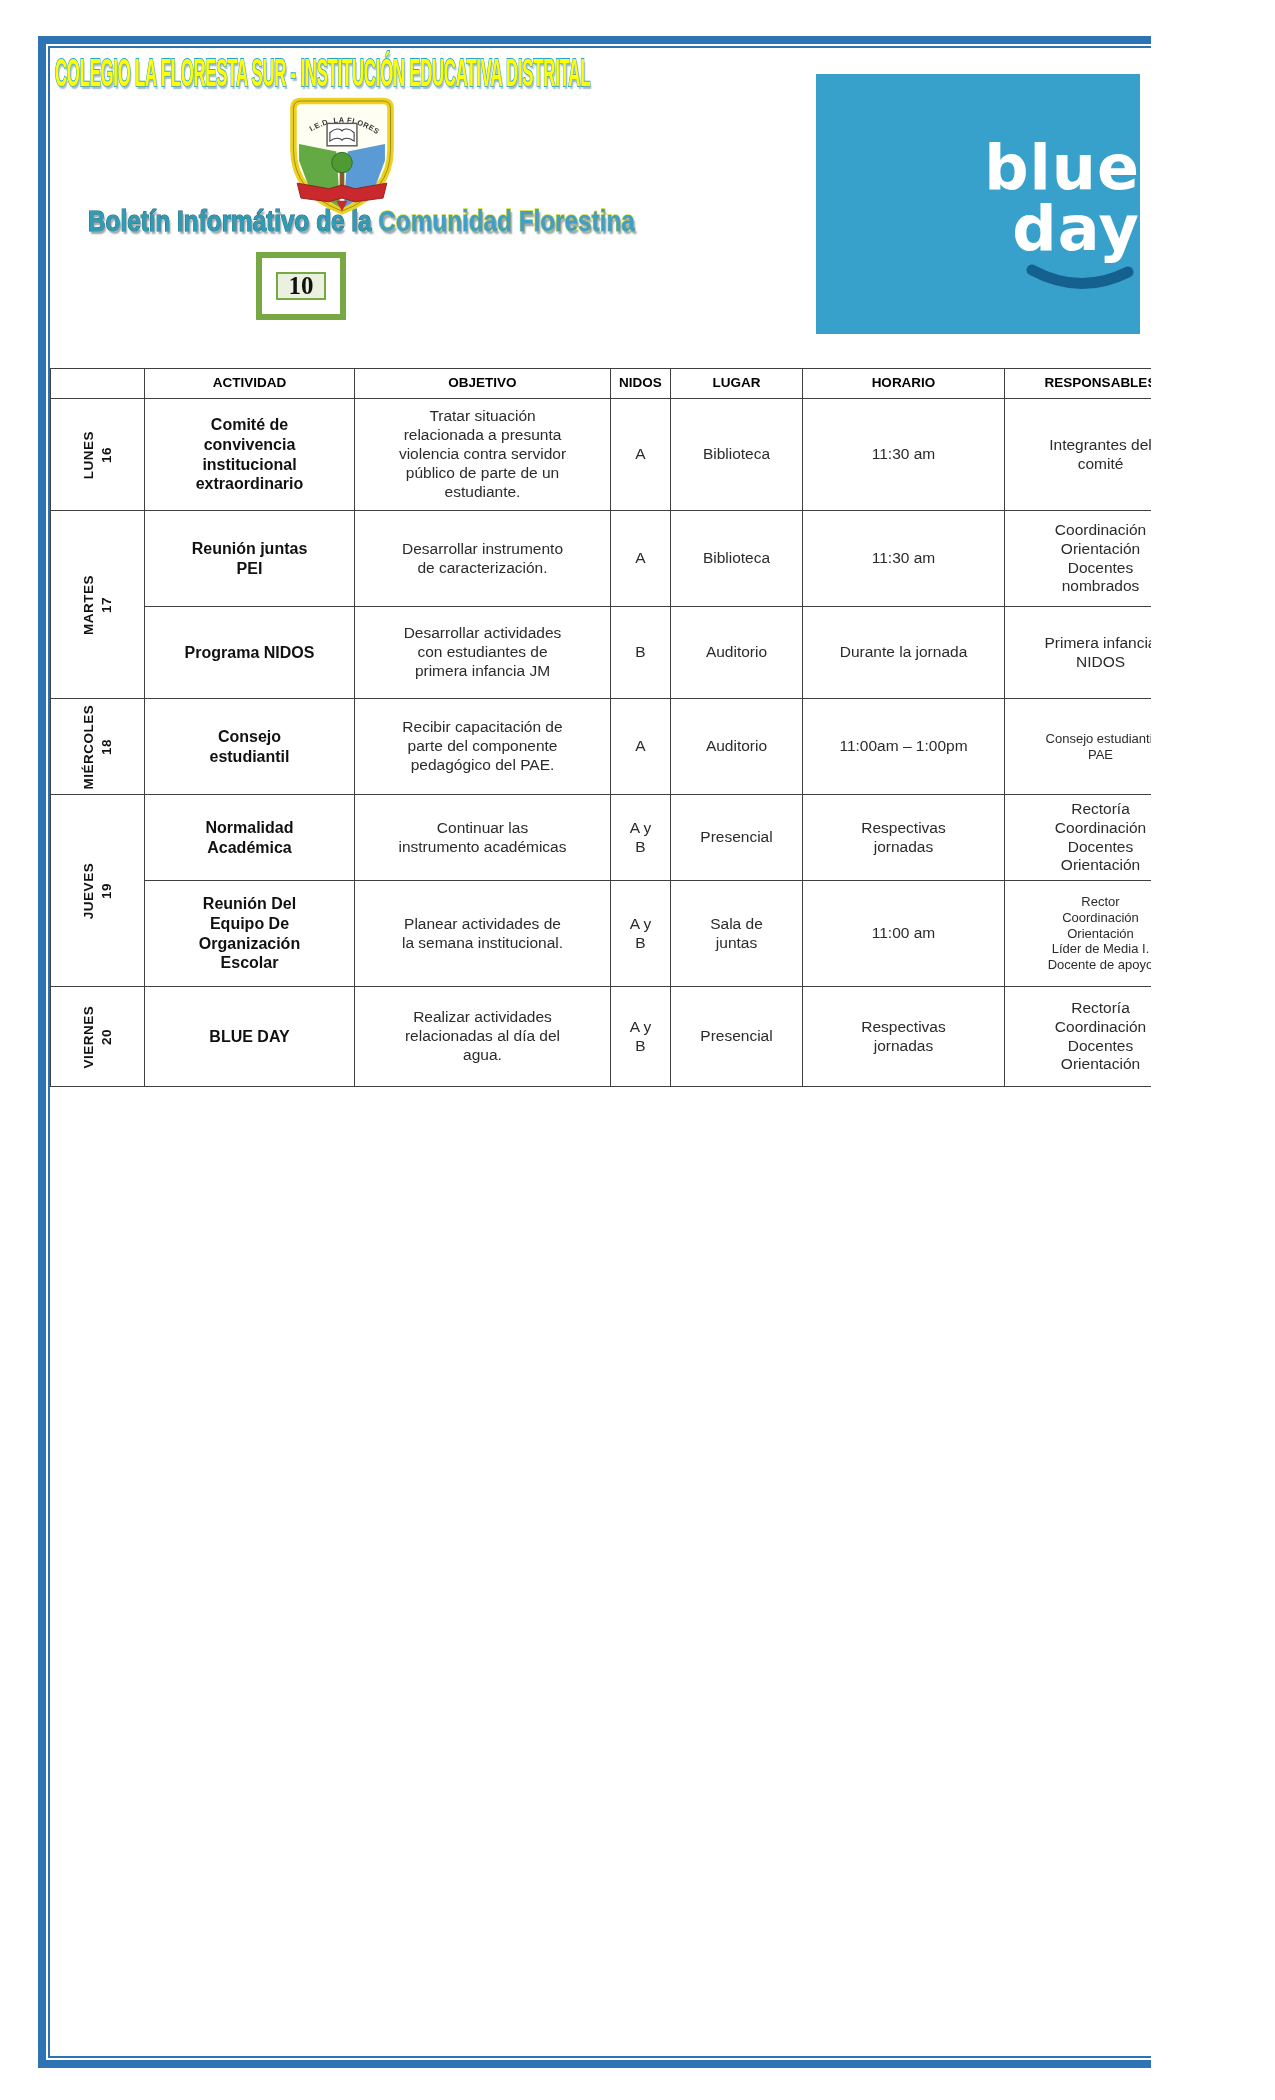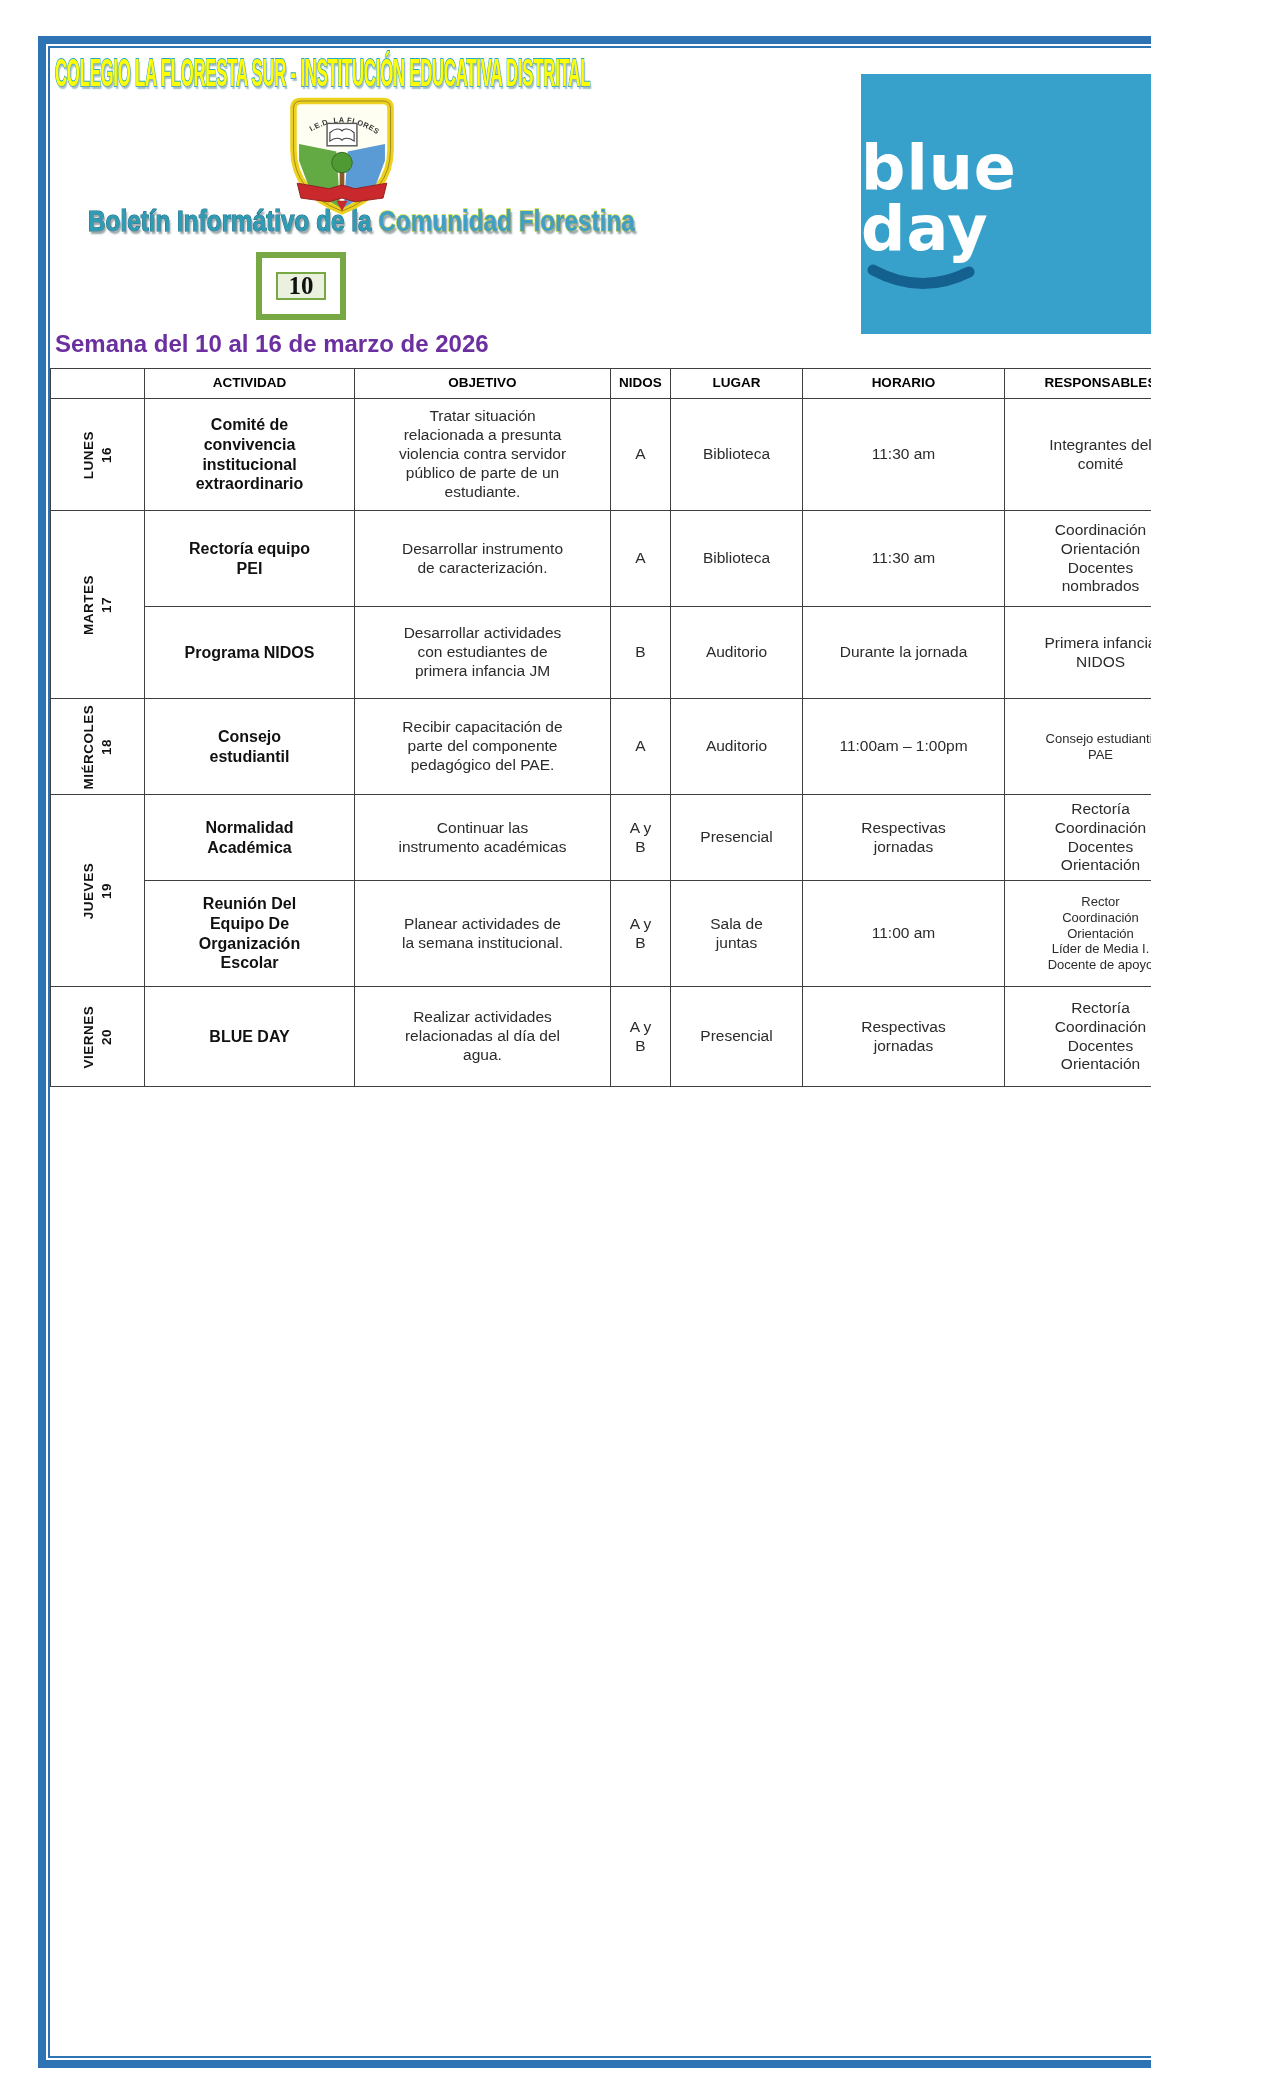--- a/index.html
+++ b/index.html
@@ -31,23 +31,23 @@
   .boletin .b2 { color:#3f9fc4; -webkit-text-stroke:1.4px #cdd937;
                  text-shadow:2px 3px 2px rgba(125,140,145,.8); }
 
   .numbox { position:absolute; left:256px; top:252px; width:90px; height:68px;
             border:6px solid var(--box-green,#77a843); background:#fff; padding:14px; }
   .numbox-inner { width:100%; height:100%; border:2px solid var(--box-green,#77a843);
                   background:var(--box-green-bg,#eaf2df); display:flex; align-items:center; justify-content:center;
                   font-family:"Liberation Serif", serif; font-size:25px; font-weight:700; color:#111; }
 
   
-  .logo { position:absolute; left:861px; top:74px; width:324px; height:260px;
+  .logo { position:absolute; left:816px; top:74px; width:324px; height:260px;
           background:var(--logo-blue,#37a1cc); display:flex; flex-direction:column;
-          align-items:flex-start; justify-content:center; padding-top:26px; }
+          align-items:flex-end; justify-content:center; padding-top:26px; }
   .logo-line { color:#fff; font-family:"DejaVu Sans", sans-serif; font-weight:600;
                font-size:62px; line-height:.98; letter-spacing:1px; }
   .smile { margin-top:2px; }
 
   .week { position:absolute; left:55px; top:330px; font-size:24px; font-weight:700;
           color:var(--heading-purple,#6b2fa0); }
 
   
   table.schedule { position:absolute; left:50px; top:368px; width:1146px;
                    border-collapse:collapse; table-layout:fixed; }
@@ -104,21 +104,20 @@
   </div>
 
   <div class="logo">
     <div class="logo-line">blue</div>
     <div class="logo-line">day</div>
     <svg class="smile" width="120" height="34" viewBox="0 0 120 34">
       <path d="M12,8 Q60,34 108,10" fill="none" stroke="#14618f" stroke-width="11" stroke-linecap="round"></path>
     </svg>
   </div>
 
-  <div class="week">Semana del 10 al 16 de marzo de 2026</div>
 
   <table class="schedule">
     <colgroup>
       <col style="width:94px">
         <col style="width:210px">
         <col style="width:256px">
       <col style="width:60px">
         <col style="width:132px">
         <col style="width:202px">
         <col style="width:192px">
@@ -157,21 +156,21 @@
         <td>Integrantes del
 comité</td>
       </tr>
       <tr class="r1">
         <td class="day" rowspan="2">
           <div class="rot">
               <div>MARTES</div>
               <div>17</div>
             </div>
         </td>
-        <td class="act">Rectoría equipo
+        <td class="act">Reunión juntas
 PEI</td>
         <td class="obj">Desarrollar instrumento
 de caracterización.</td>
         <td>A</td>
         <td>Biblioteca</td>
         <td>11:30 am</td>
         <td>Coordinación
 Orientación
 Docentes
 nombrados</td>

